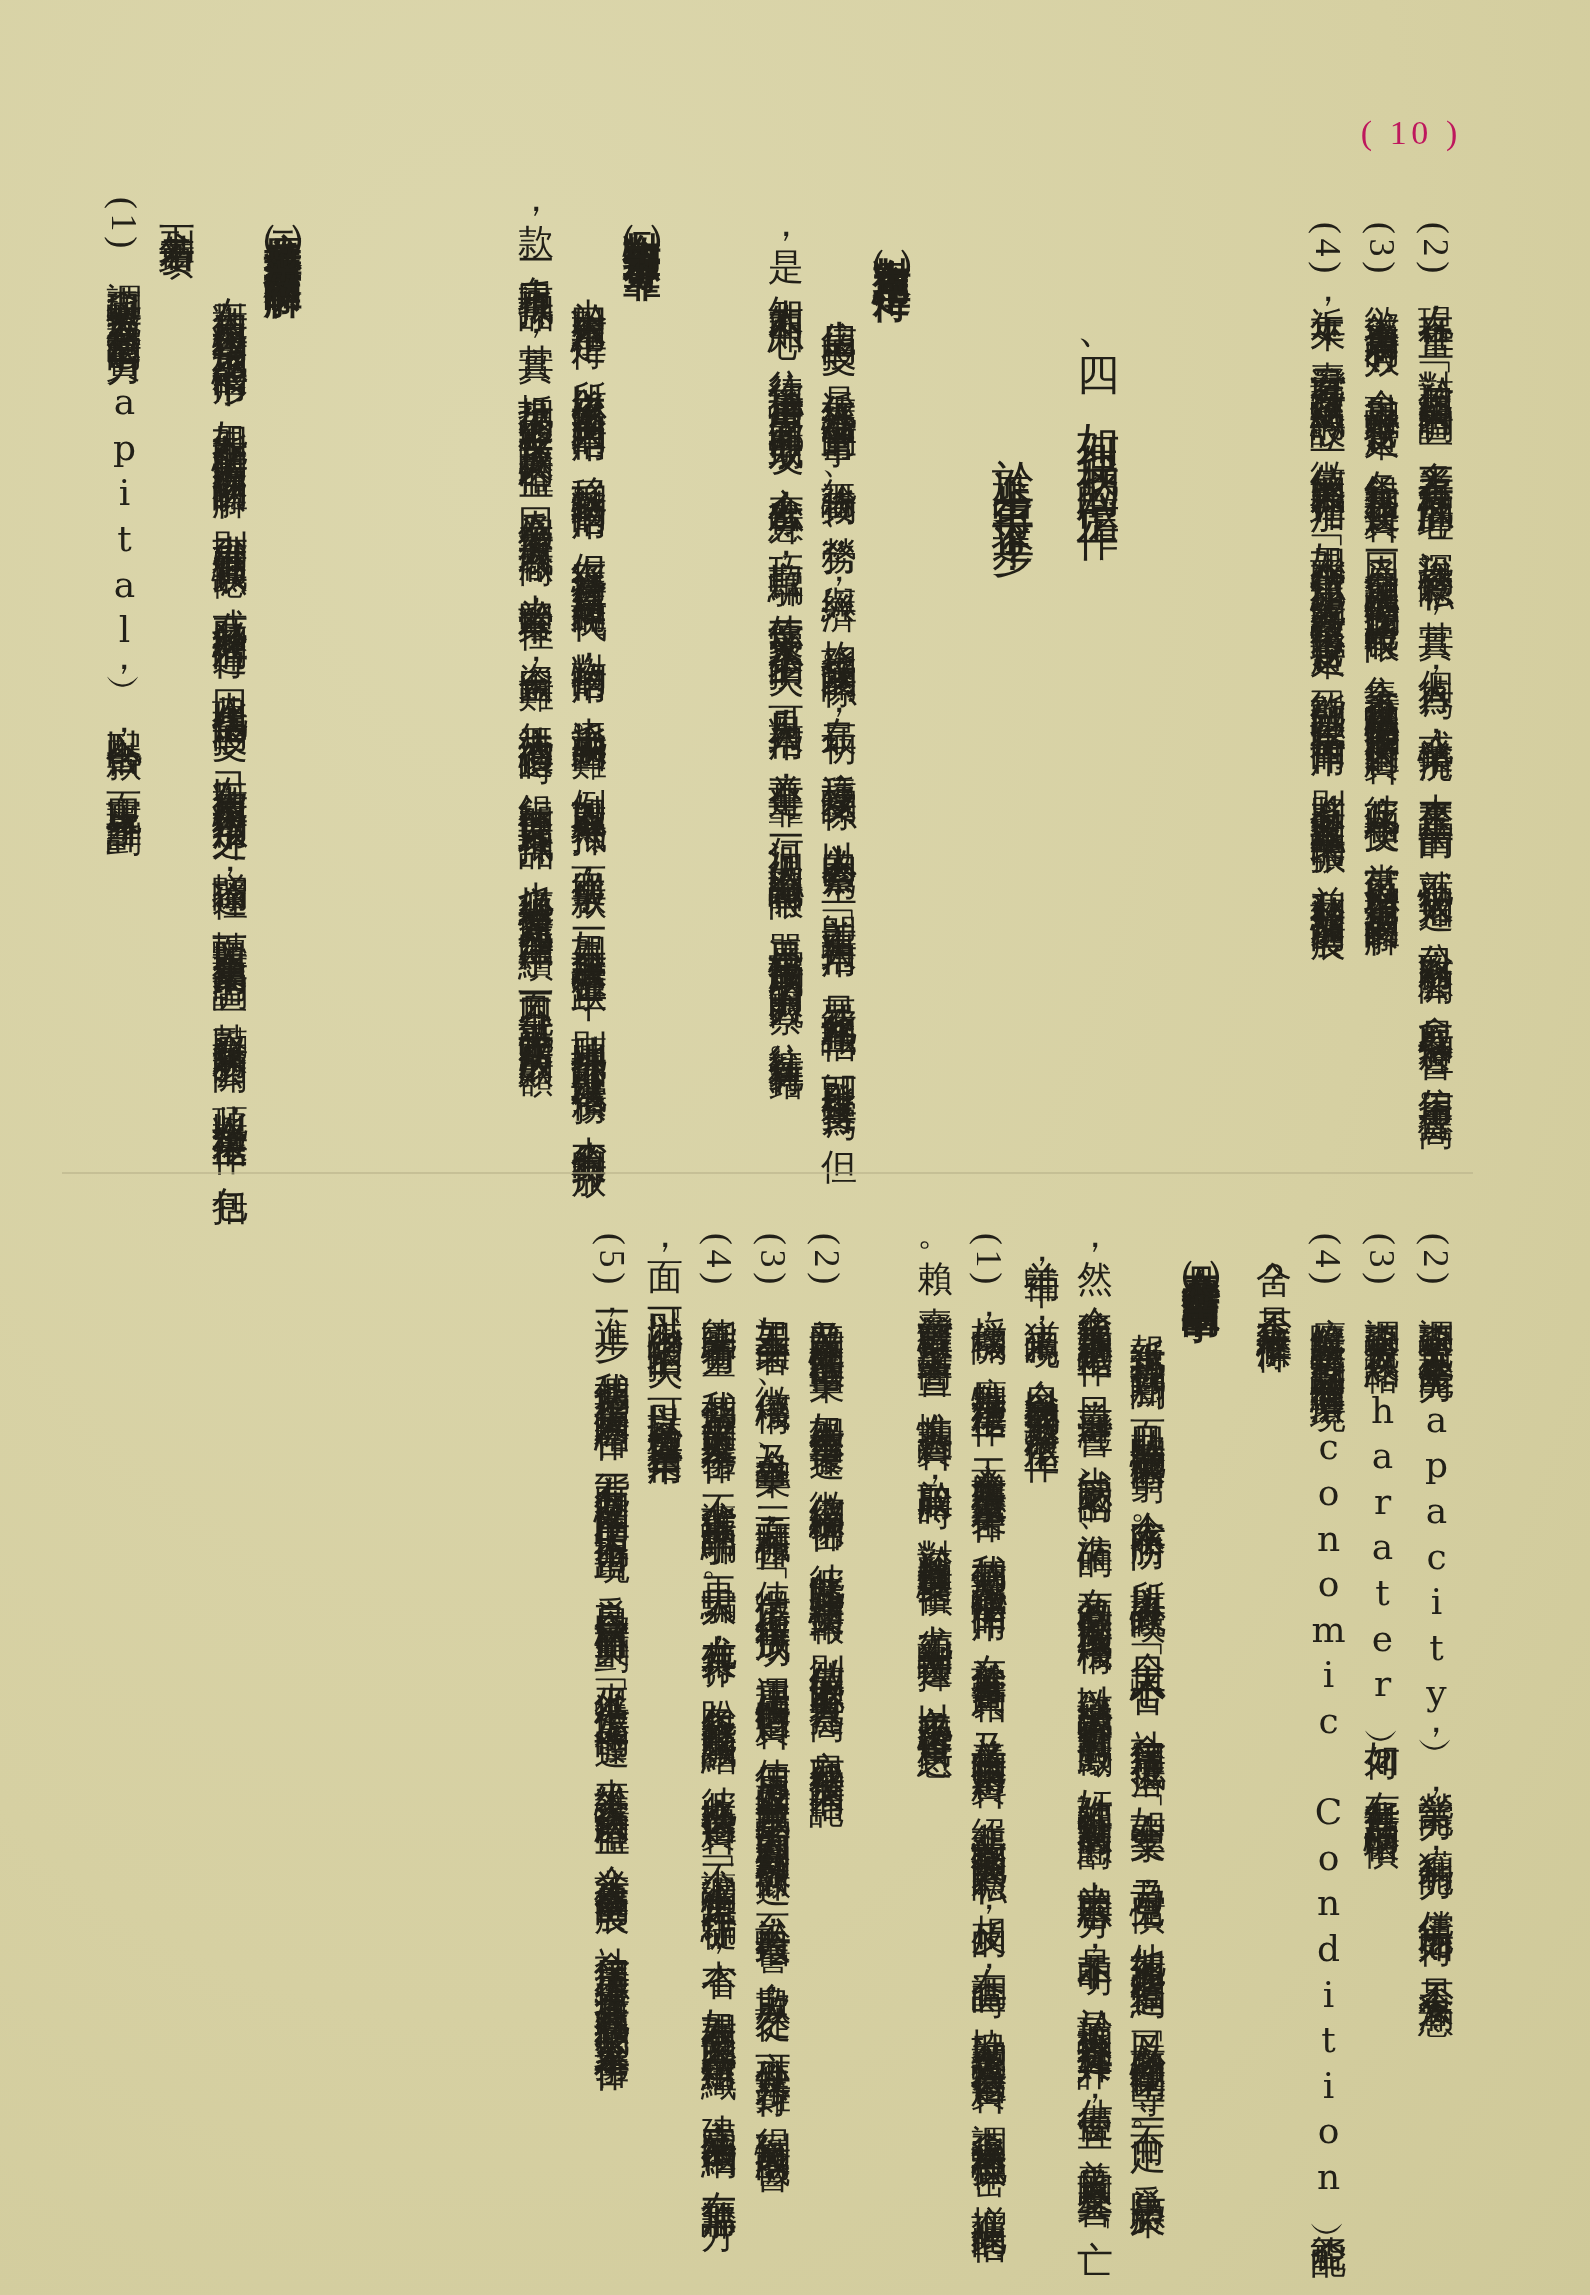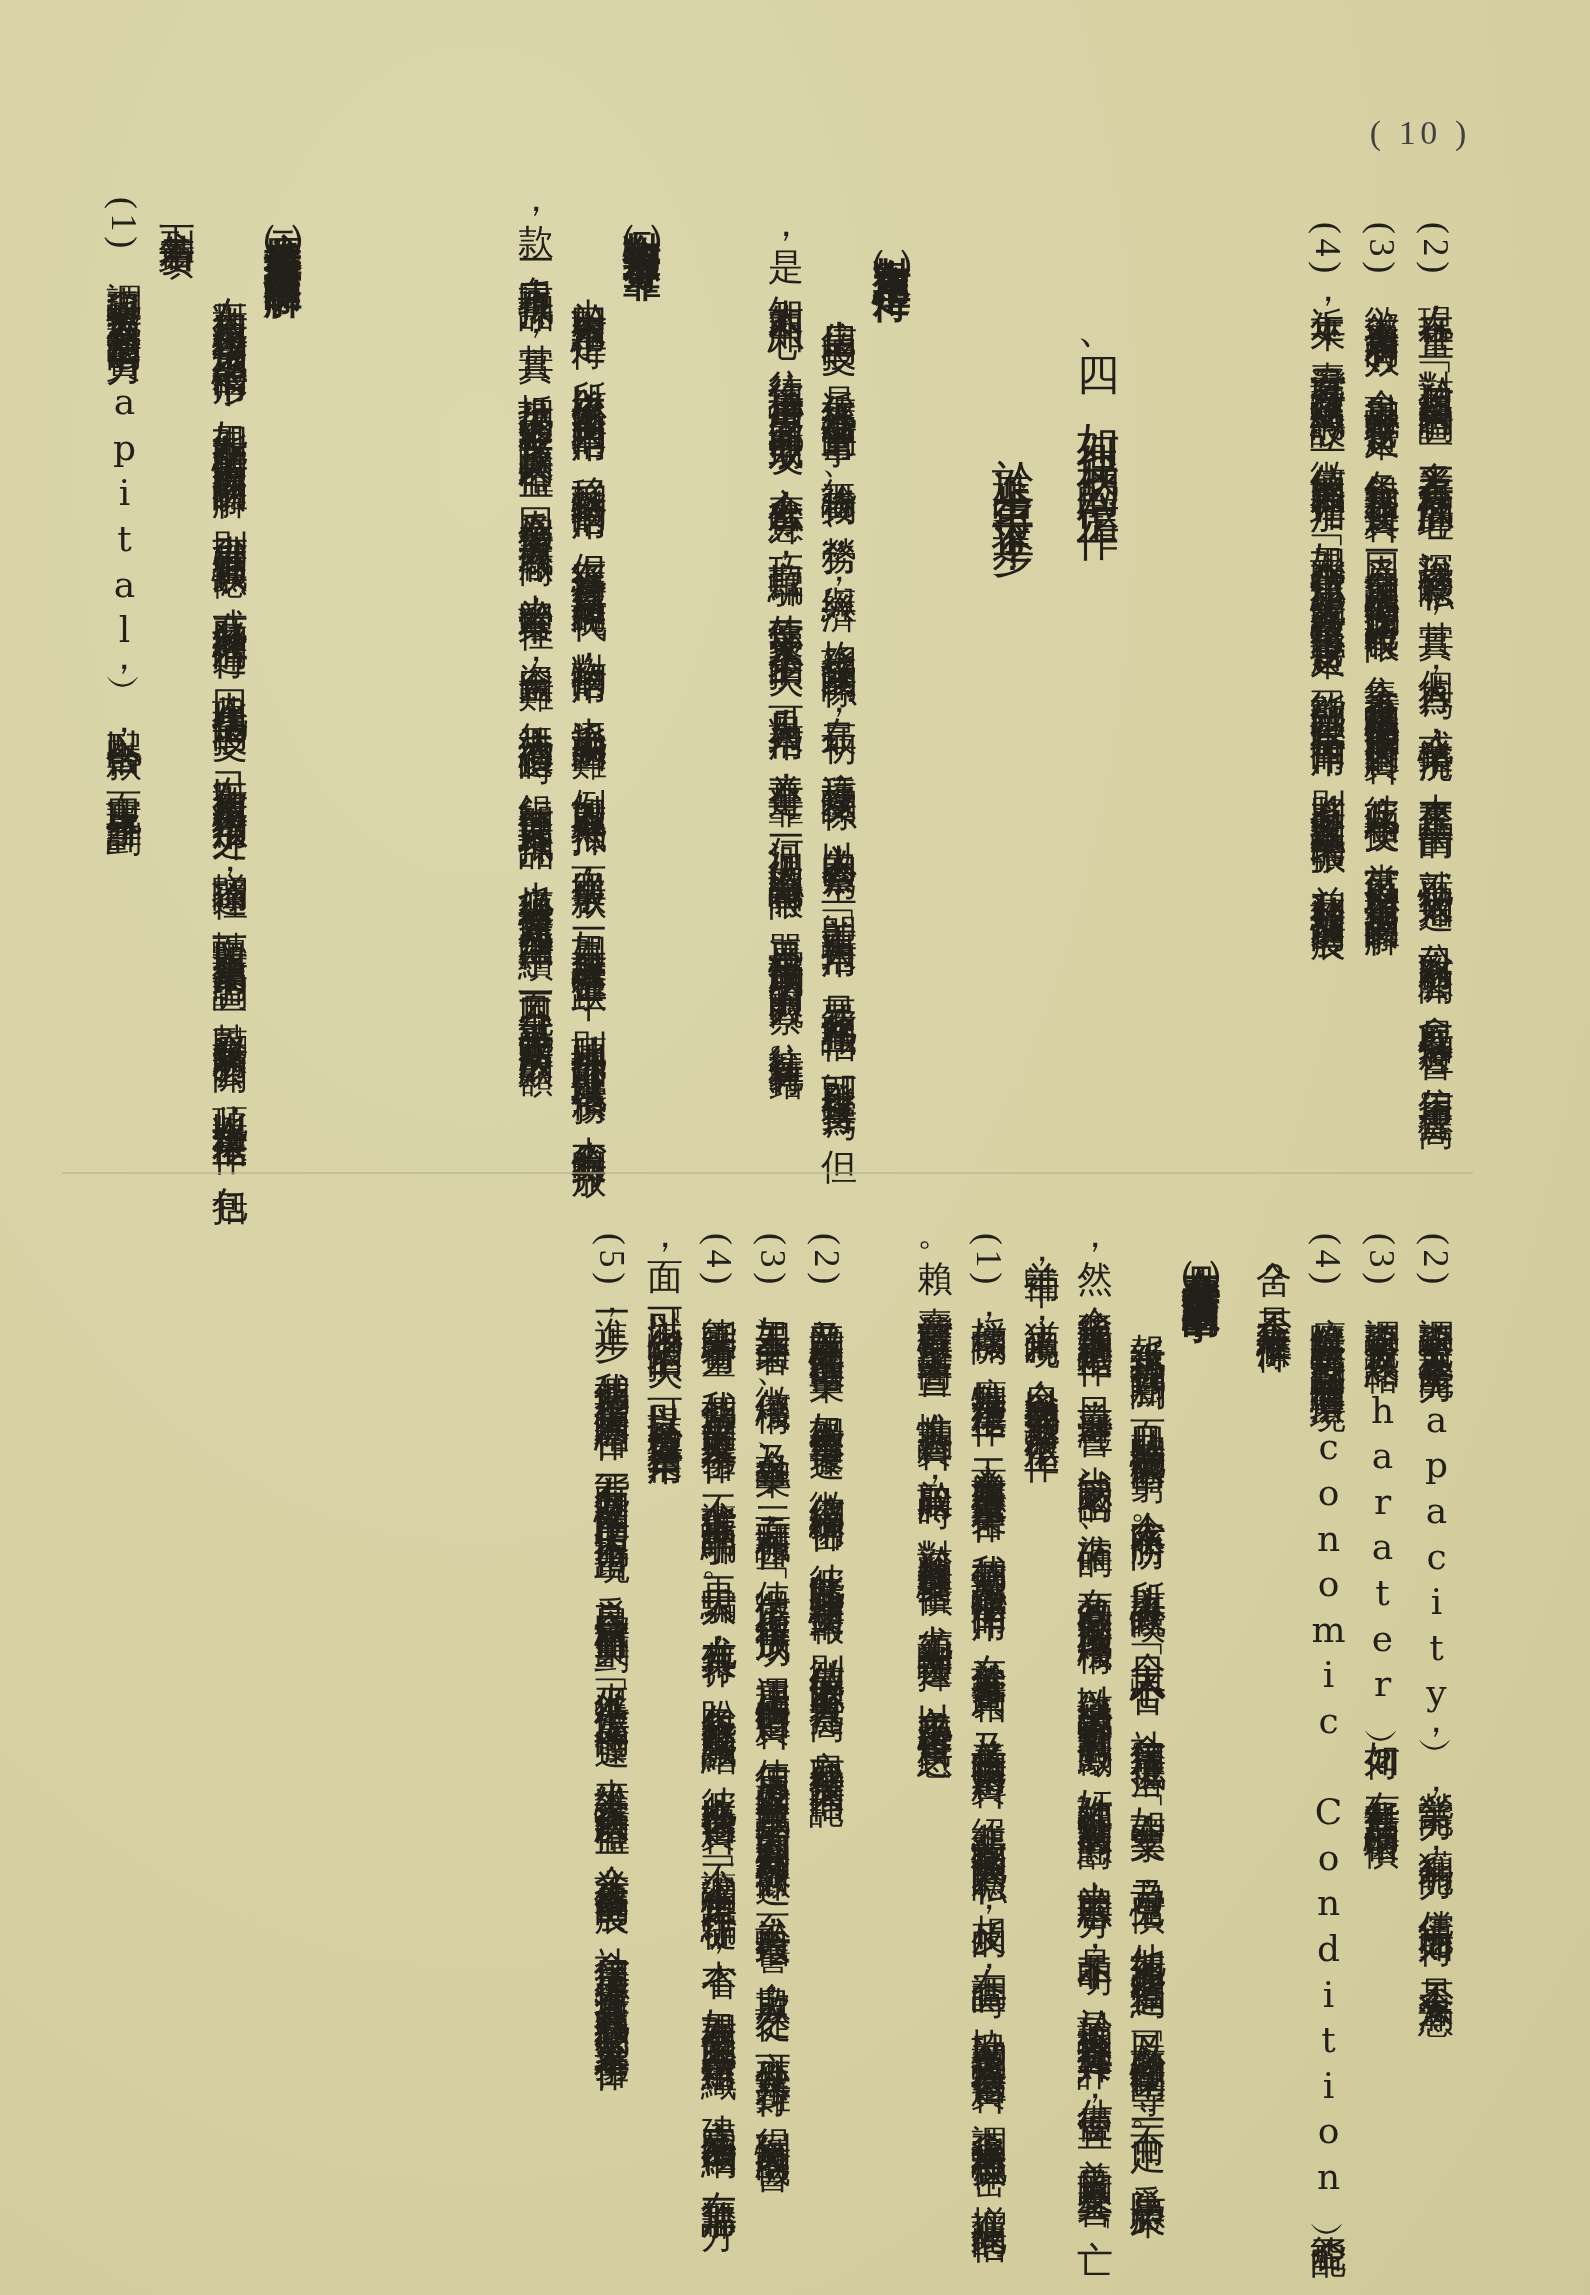--- a/index.html
+++ b/index.html
@@ -4,22 +4,22 @@
 <style>
   html, body { margin:0; padding:0; }
   body {
     width:1590px; height:2295px; position:relative; overflow:hidden;
     background:#d9d4a8;
     background-image: radial-gradient(ellipse at 30% 20%, #dcd7ad 0%, #d6d0a2 60%, #cfc999 100%);
     font-family: "DejaVu Serif", "Liberation Serif", serif;
     color:#222018;
   }
   .page-number {
-    position:absolute; top:114px; right:119px;
-    font-family:"Liberation Serif", serif; font-size:34px; letter-spacing:4.6px; color:#404040;
+    position:absolute; top:114px; right:128px;
+    font-family:"Liberation Serif", serif; font-size:34px; letter-spacing:4.6px; color:#be185d;
   }
   .section {
     position:absolute;
     writing-mode:vertical-rl;
     text-orientation:upright;
     font-size:36px; line-height:53px; letter-spacing:4.6px;
   }
   .section p { margin:0; }
   .heading { font-weight:bold; font-size:38px; }
   .indent { text-indent:2em; }

